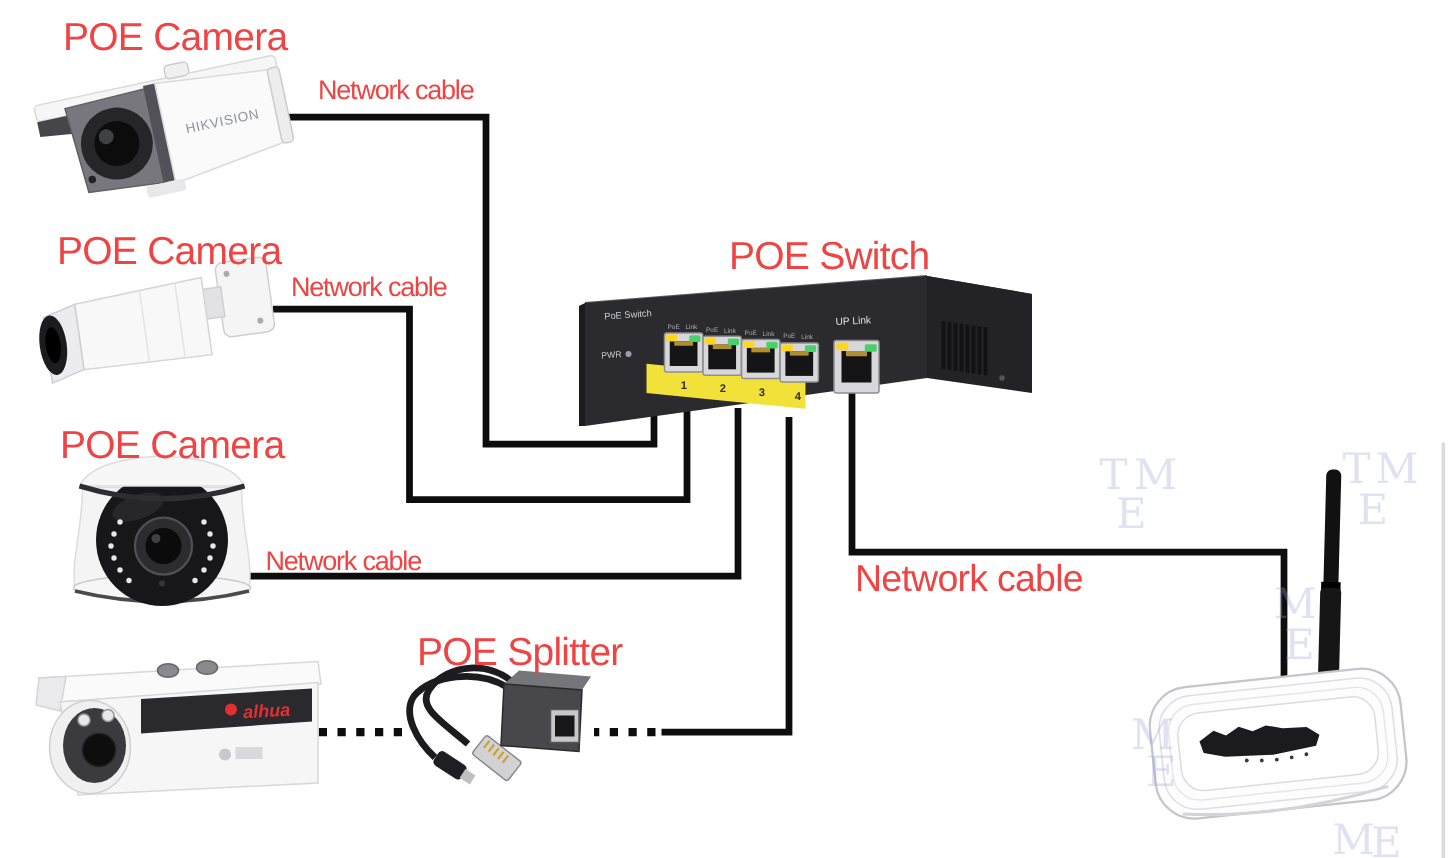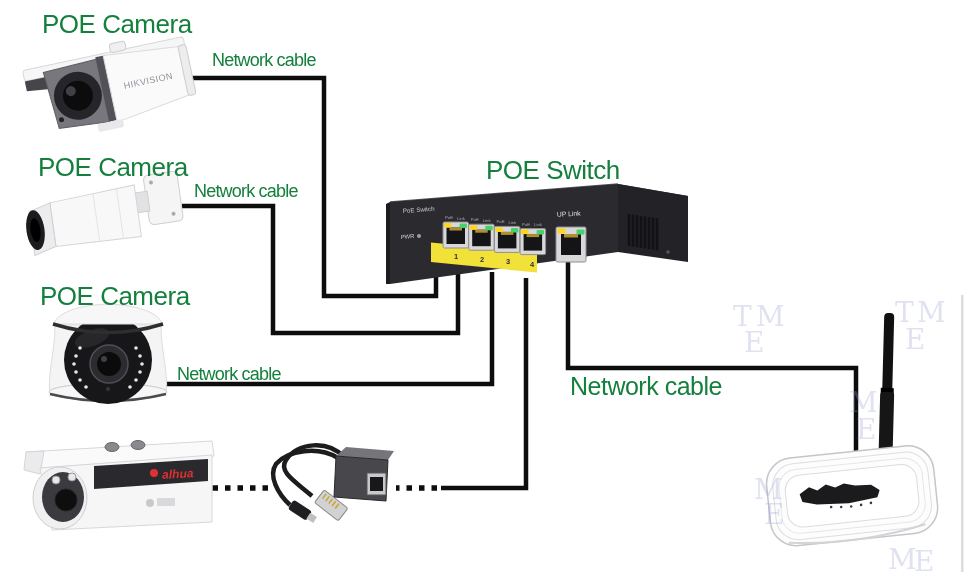--- a/index.html
+++ b/index.html
@@ -1,20 +1,20 @@
 <!DOCTYPE html>
 <html><head>
 <meta charset="utf-8">
 <style>
   html,body{margin:0;padding:0;background:#fff;}
   .canvas{position:relative;width:970px;height:572px;background:#ffffff;overflow:hidden;
           font-family:"Liberation Sans",sans-serif;}
   .canvas svg{position:absolute;left:0;top:0;z-index:1;}
   svg text{font-family:"Liberation Sans",sans-serif;}
-  .lbl{position:absolute;z-index:4;color:#15803d;white-space:nowrap;}
+  .lbl{position:absolute;z-index:4;color:#ef4444;white-space:nowrap;}
   .lbl-big{font-size:26px;letter-spacing:-0.5px;}
   .lbl-small{font-size:18px;letter-spacing:-0.8px;}
   .lbl-cam1{left:42px;top:9px;}
   .lbl-cam2{left:38px;top:152px;}
   .lbl-cam3{left:40px;top:281px;}
   .lbl-net1{left:212px;top:50px;}
   .lbl-net2{left:194px;top:181px;}
   .lbl-net3{left:177px;top:364px;}
   .lbl-net4{left:570px;top:372px;font-size:25px;letter-spacing:-0.5px;}
   .lbl-switch{left:486px;top:155px;}
@@ -258,14 +258,15 @@
 <span class="wm wm-11">E</span>
 
 <div class="lbl lbl-big lbl-cam1">POE Camera</div>
 <div class="lbl lbl-small lbl-net1">Network cable</div>
 <div class="lbl lbl-big lbl-cam2">POE Camera</div>
 <div class="lbl lbl-small lbl-net2">Network cable</div>
 <div class="lbl lbl-big lbl-cam3">POE Camera</div>
 <div class="lbl lbl-small lbl-net3">Network cable</div>
 <div class="lbl lbl-big lbl-switch">POE Switch</div>
 <div class="lbl lbl-net4">Network cable</div>
+<div class="lbl lbl-big lbl-splitter">POE Splitter</div>
 
 </div>
 
 </body></html>

